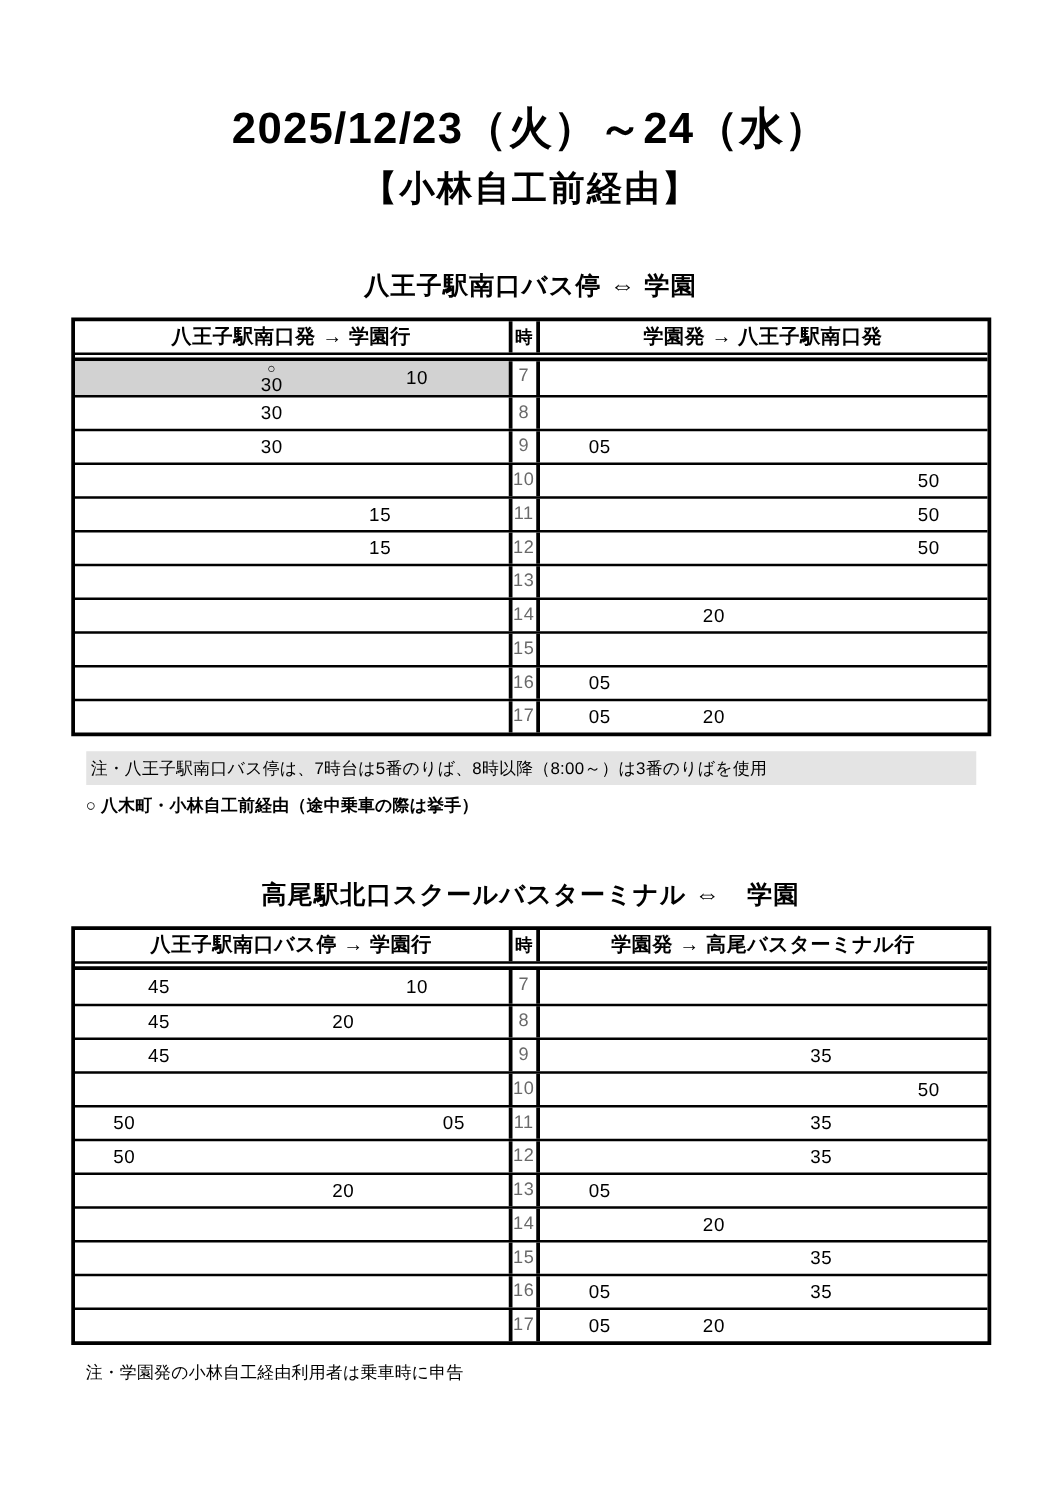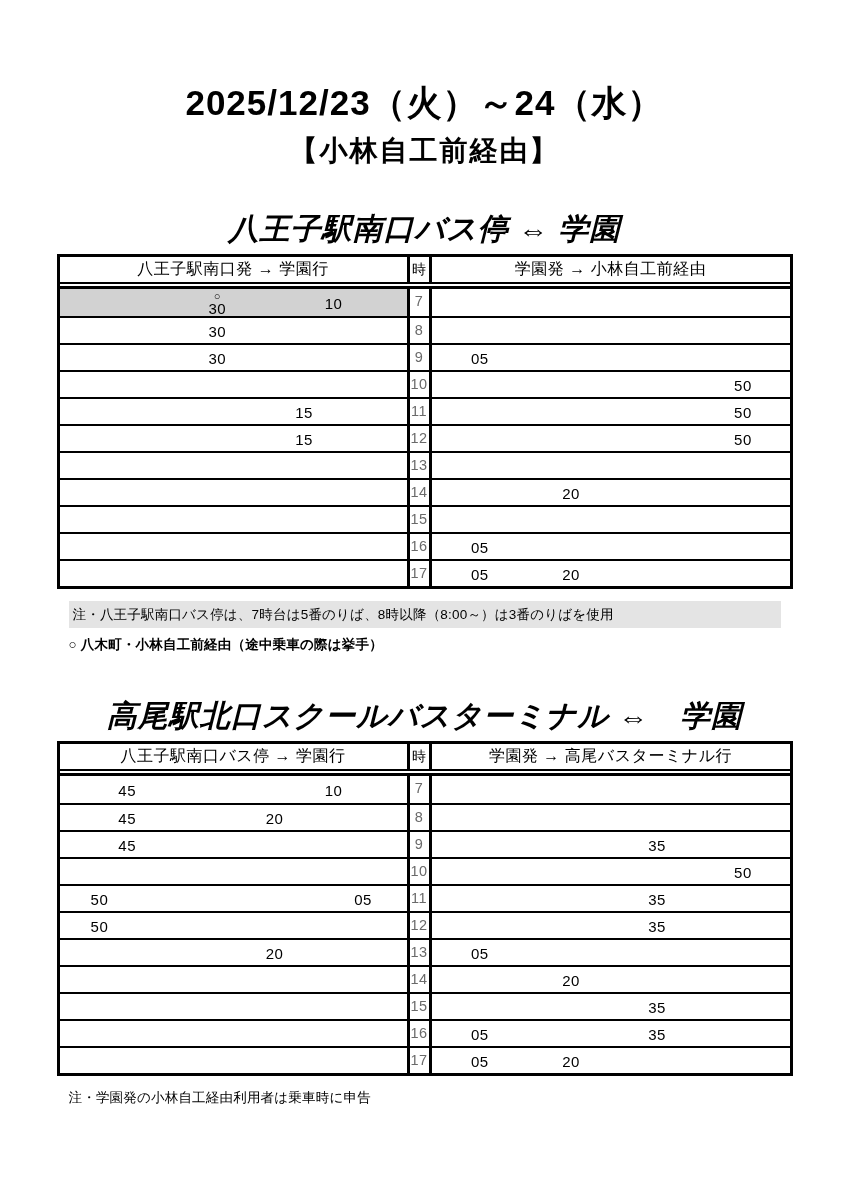--- a/index.html
+++ b/index.html
@@ -19,34 +19,34 @@
     margin:84px 0 0;text-align:center;
     font-size:35px;font-weight:bold;letter-spacing:1px;line-height:38px;
   }
   .doc-subtitle{
     margin:12px 0 0;text-align:center;
     font-size:28px;font-weight:bold;letter-spacing:2px;line-height:34px;
   }
   .route-section{width:736px;margin:0 auto;}
   .section-title{
     margin:46px 0 10px;text-align:center;
-    font-size:30px;font-weight:600;letter-spacing:1px;line-height:30px;font-style:italic;
+    font-size:20px;font-weight:600;letter-spacing:1px;line-height:30px;
   }
   .route-section + .route-section .section-title{}
   .timetable{border:3px solid var(--border);background:#fff;}
   .tt-header{display:flex;height:27px;border-bottom:2px solid var(--border);}
   .tt-body{margin-top:2px;border-top:3px solid var(--border);}
   .tt-row{display:flex;height:27px;}
   .tt-row + .tt-row{border-top:2px solid var(--border);}
   .tt-cell{position:relative;height:100%;}
   .tt-left{width:350px;border-right:3px solid var(--border);}
   .tt-hour{width:22px;border-right:3px solid var(--border);text-align:center;}
   .tt-right{flex:1;}
   .tt-head{display:flex;align-items:center;justify-content:center;
-    font-weight:normal;font-size:16px;letter-spacing:0.5px;}
+    font-weight:bold;font-size:16px;letter-spacing:0.5px;}
   .tt-hour.tt-head{font-size:14px;letter-spacing:0;}
   .hour-num{font-size:14.5px;color:var(--hour);line-height:25px;letter-spacing:0.5px;}
   .tt-left.shaded{background:var(--shade);}
   .minute{
     position:absolute;top:50%;transform:translate(-50%,-50%);
     display:flex;flex-direction:column;align-items:center;
     font-size:15px;letter-spacing:0.5px;line-height:15px;white-space:nowrap;
   }
   .minute-marker{font-size:11px;line-height:10px;display:none;}
   .minute.has-marker .minute-marker{display:block;}
@@ -64,21 +64,21 @@
 <div class="page">
   <h1 class="doc-title">2025/12/23（火）～24（水）</h1>
   <h2 class="doc-subtitle">【小林自工前経由】</h2>
   <div id="sections-root">
       <section class="route-section">
     <h3 class="section-title">八王子駅南口バス停 ⇔ 学園</h3>
     <div class="timetable">
       <div class="tt-header">
         <div class="tt-cell tt-left tt-head">八王子駅南口発 → 学園行</div>
         <div class="tt-cell tt-hour tt-head">時</div>
-        <div class="tt-cell tt-right tt-head">学園発 → 小林自工前経由</div>
+        <div class="tt-cell tt-right tt-head">学園発 → 八王子駅南口発</div>
       </div>
       <div class="tt-body">
             <div class="tt-row">
     <div class="tt-cell tt-left shaded">
                 <span class="minute has-marker" style="left: 45.5%;">
     <span class="minute-marker">○</span>
     <span class="minute-value">30</span>
   </span>
                 <span class="minute" style="left: 79%;">
 

